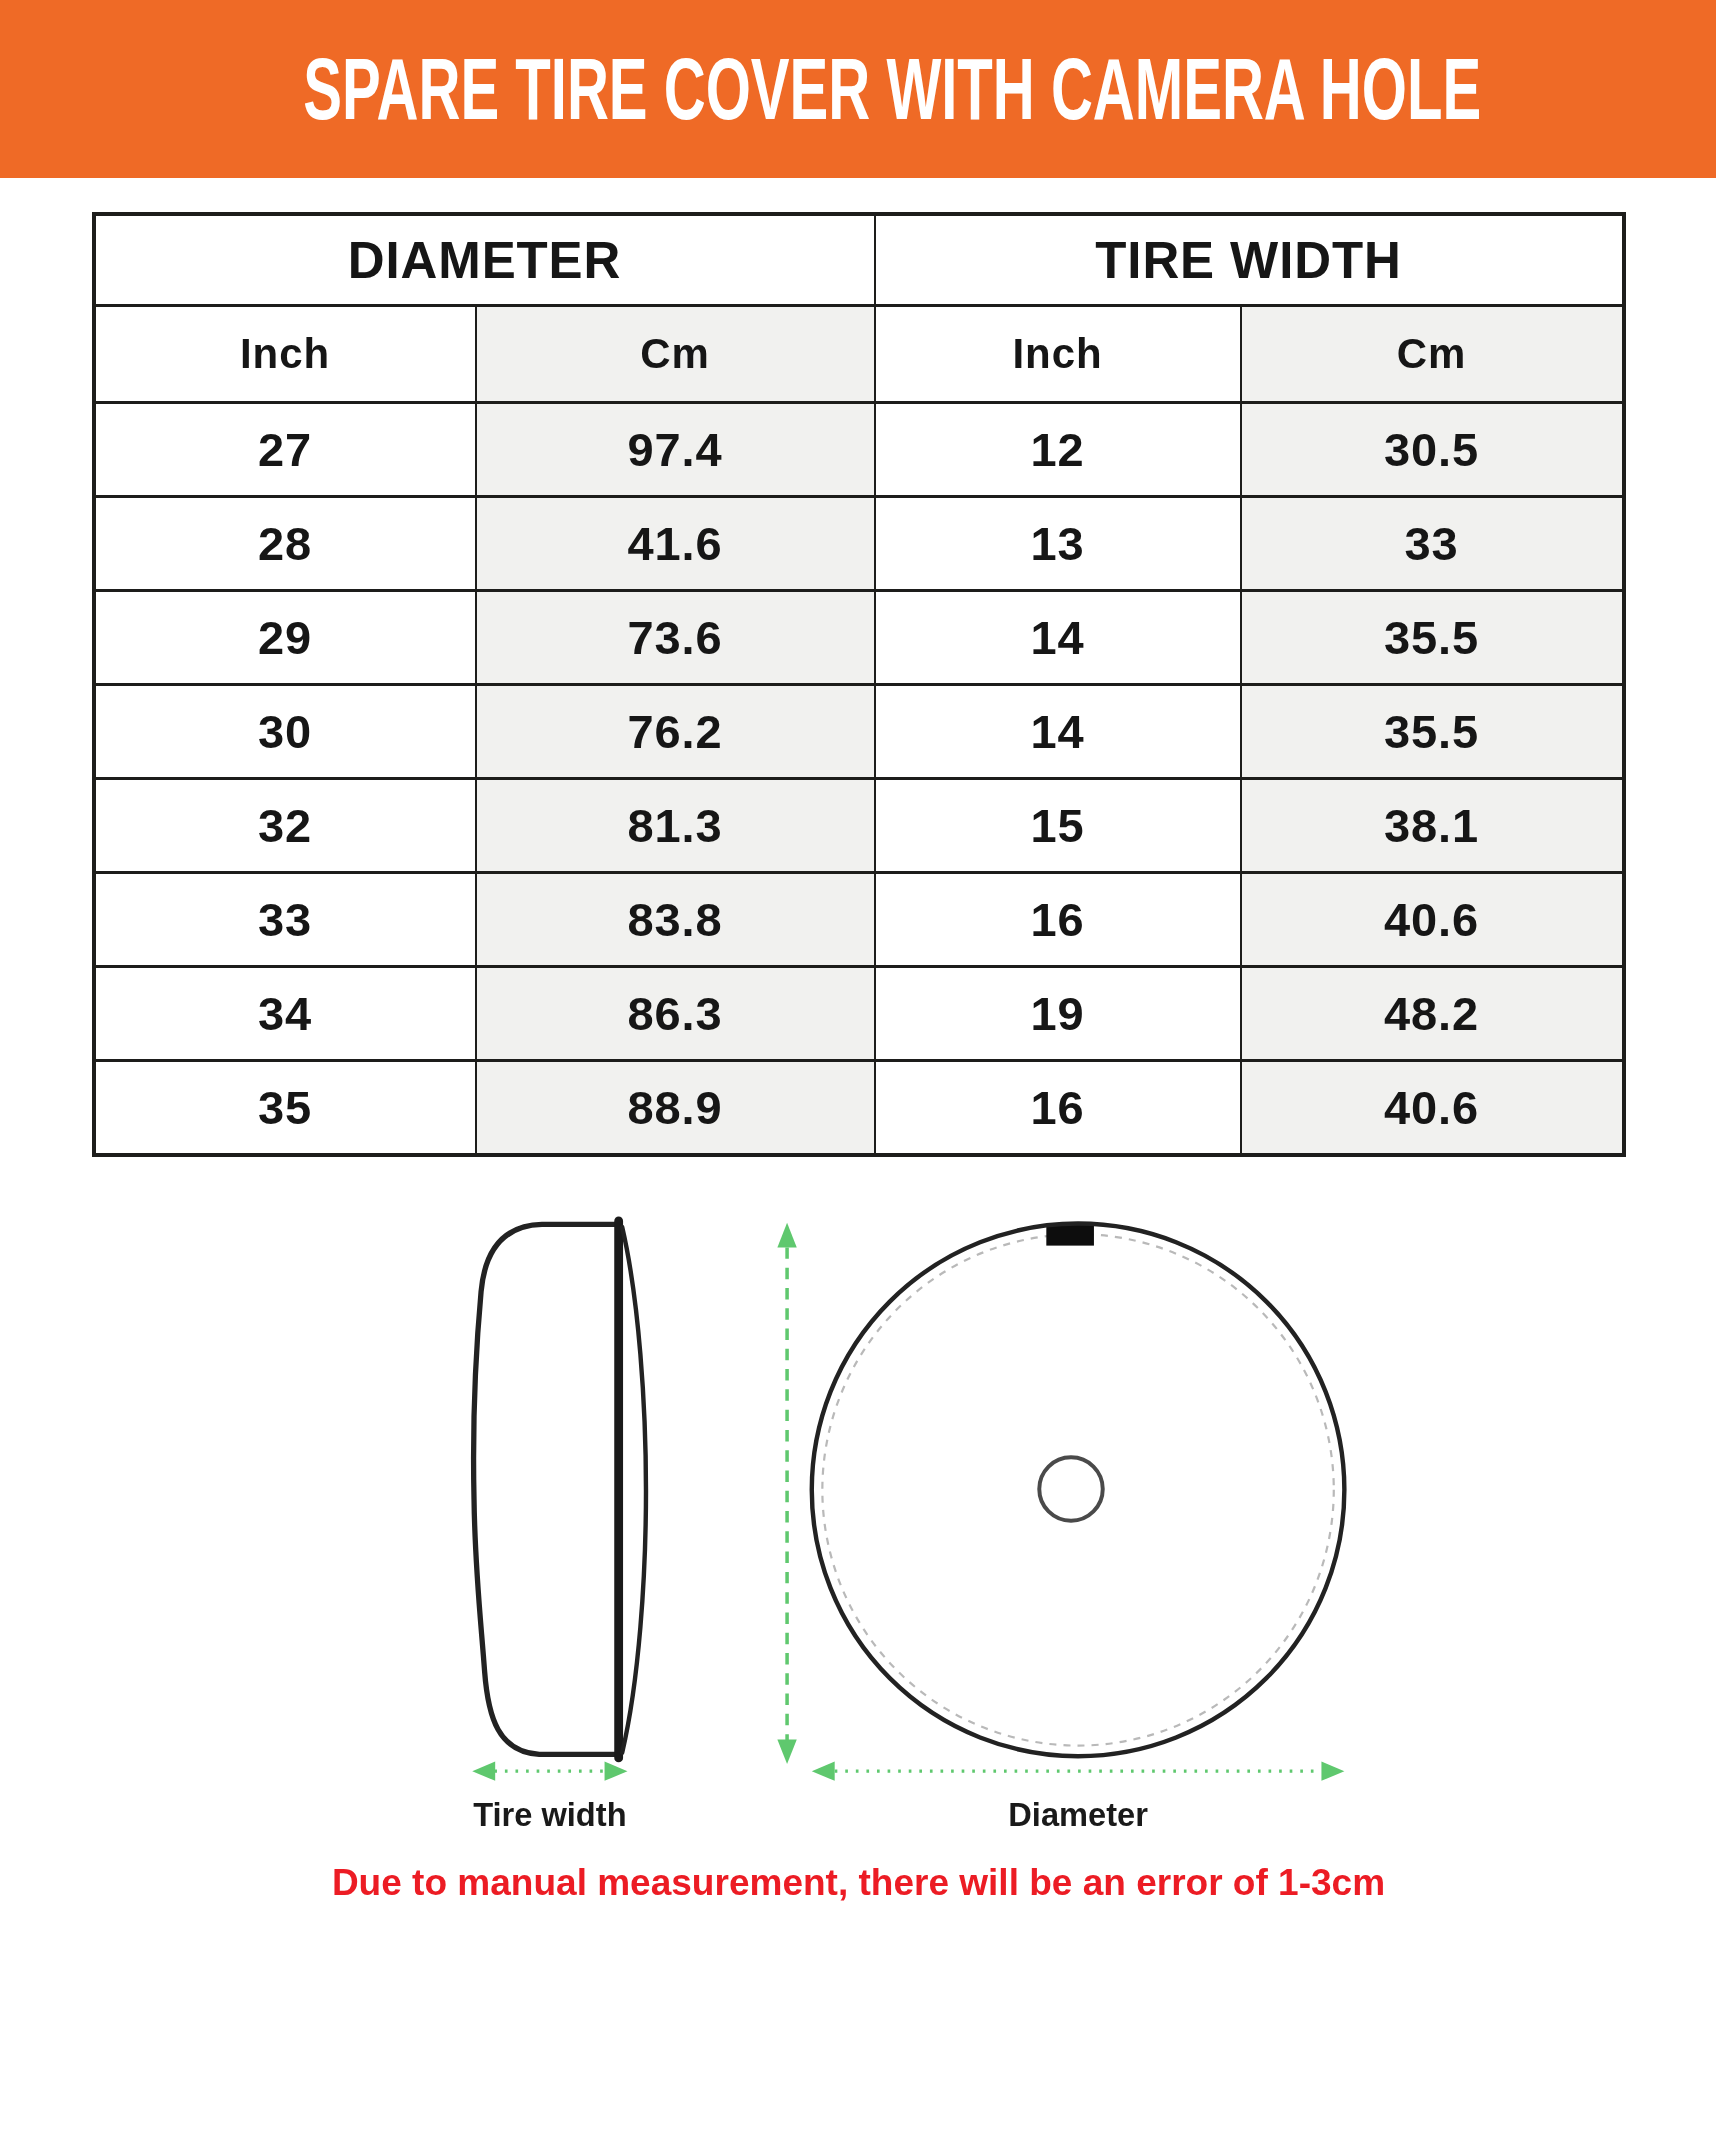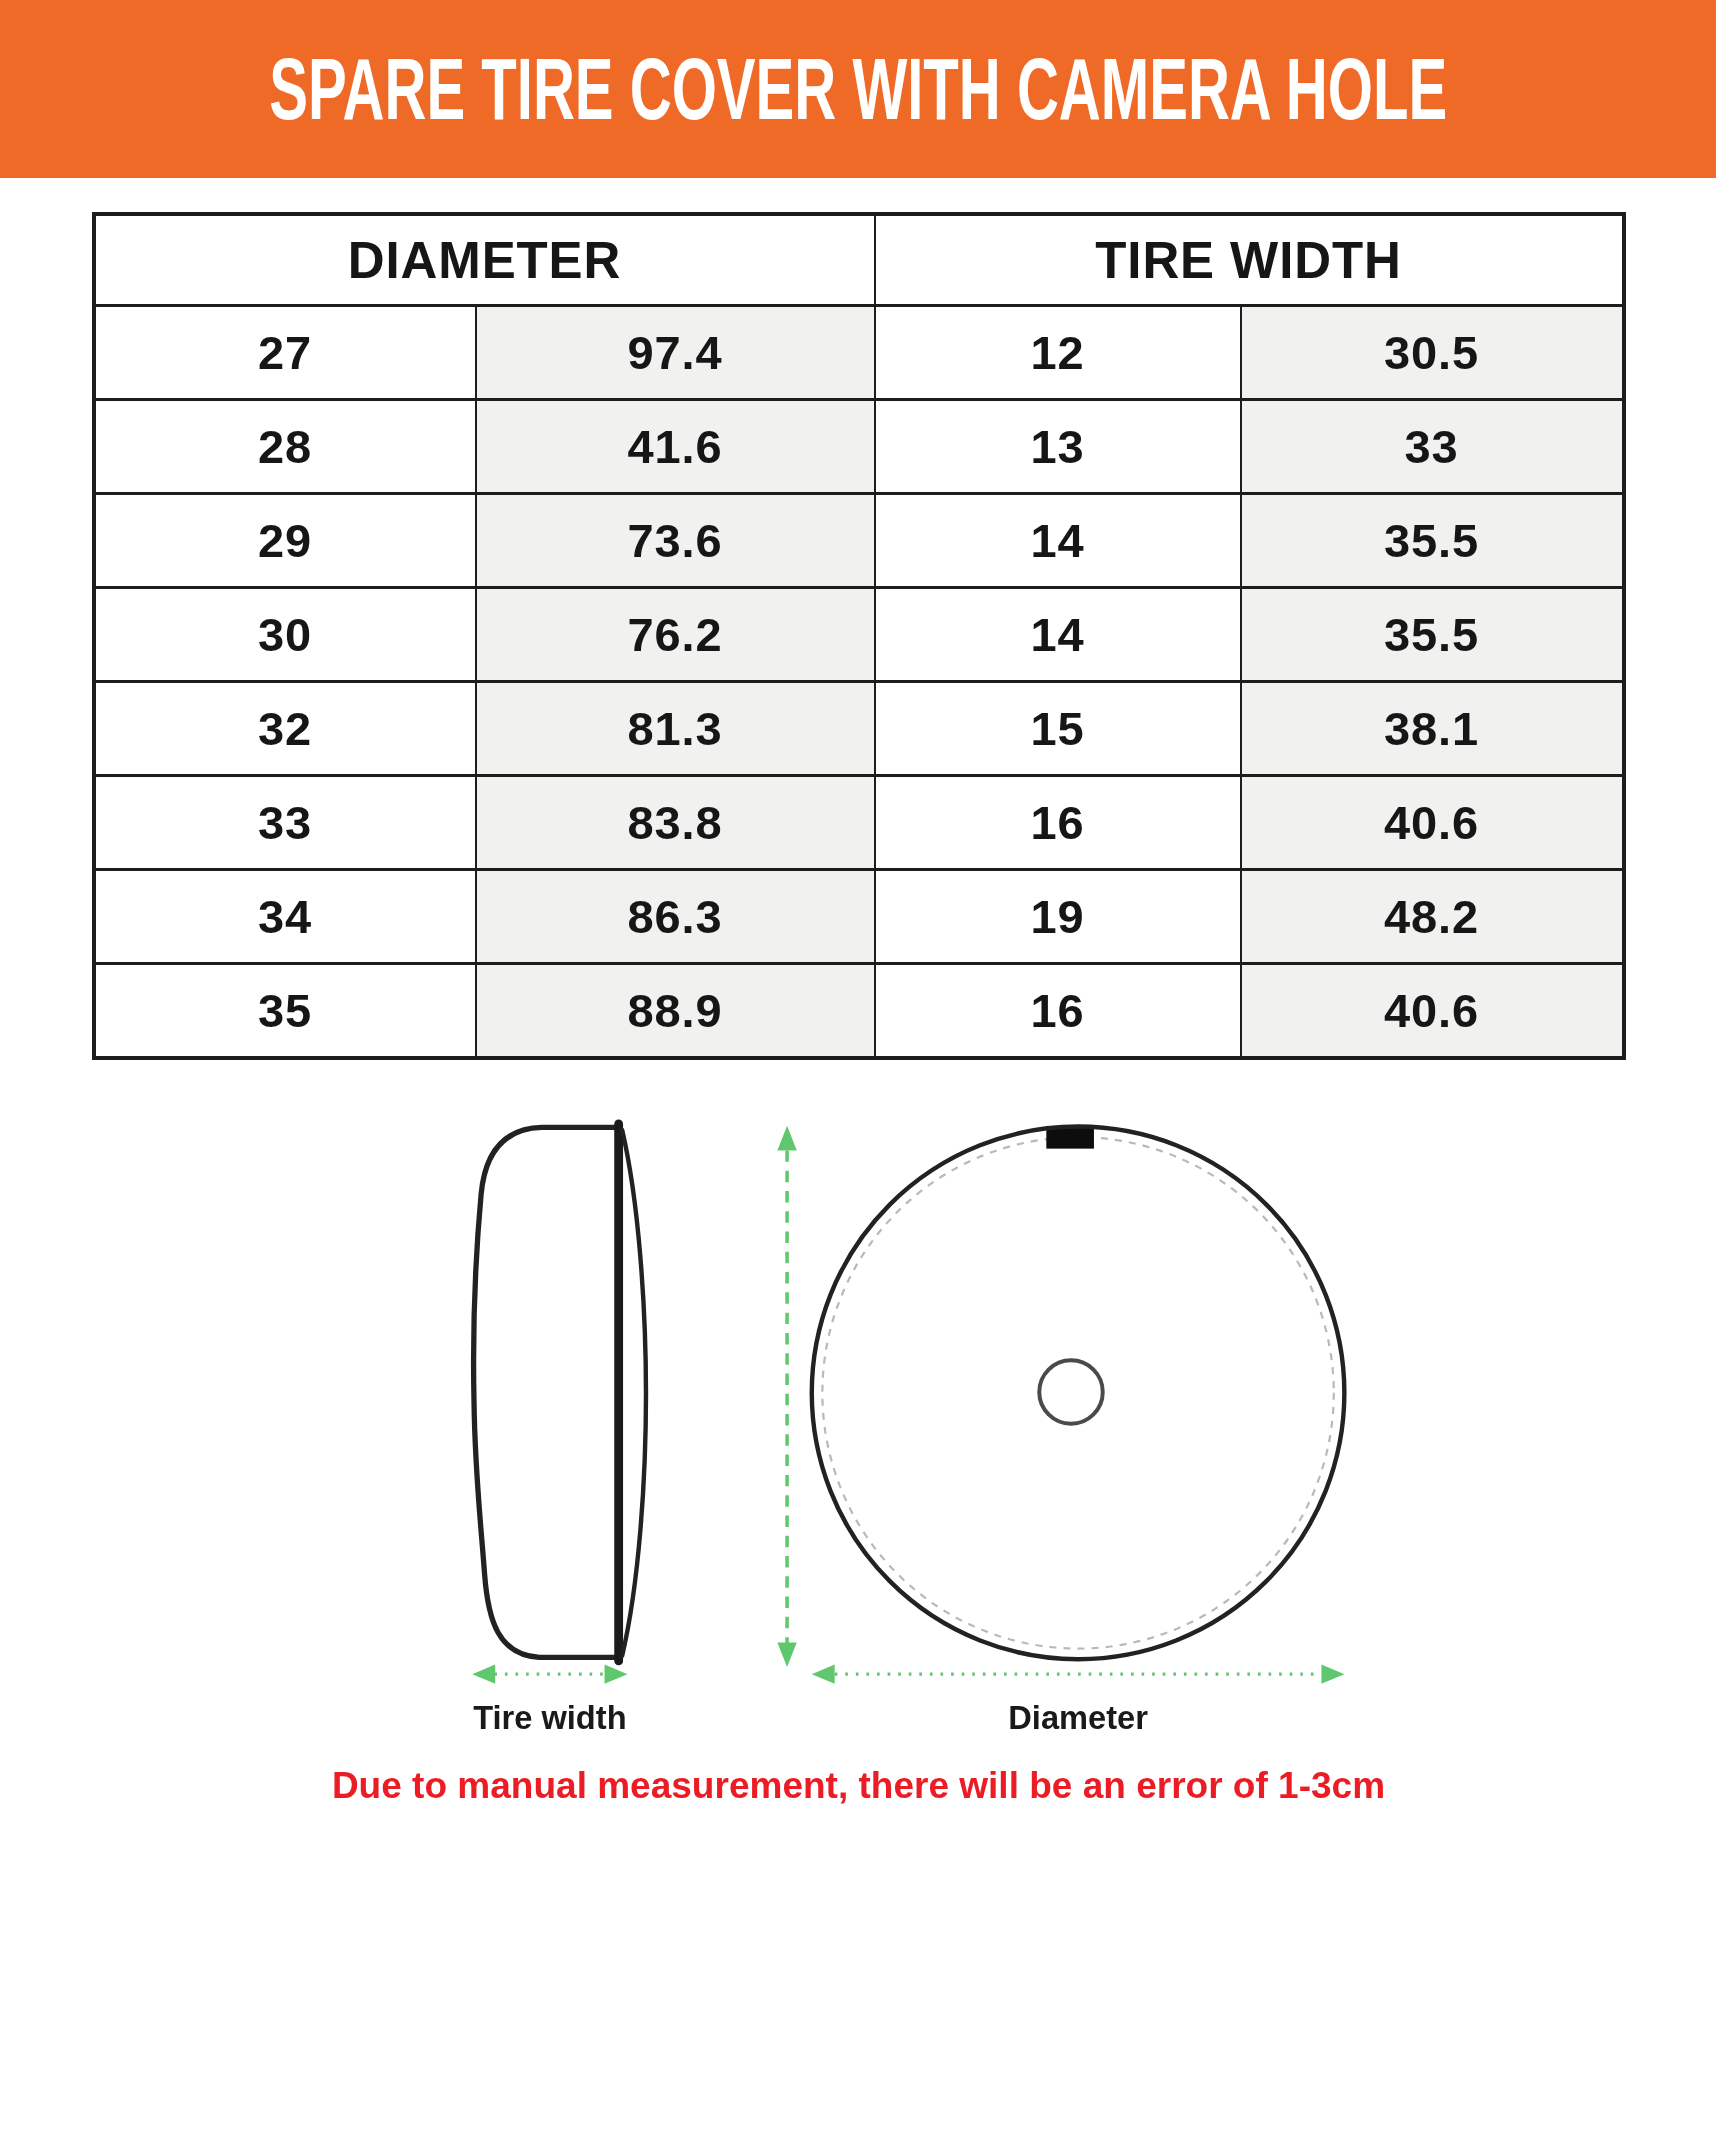--- a/index.html
+++ b/index.html
@@ -4,21 +4,21 @@
 <style>
   html,body{margin:0;padding:0;}
   body{
     width:1717px;height:2149px;background:#ffffff;
     font-family:"Liberation Sans","DejaVu Sans",sans-serif;
     color:#161616;overflow:hidden;
   }
   
   .banner{
     width:100%;height:178px;
-    display:flex;align-items:center;justify-content:center;
+    display:flex;align-items:center;justify-content:flex-start;
   }
   .banner-title{
     color:#ffffff;font-size:88px;font-weight:700;
     white-space:nowrap;display:inline-block;
     transform:scaleX(0.66);transform-origin:center;
     letter-spacing:0px;
   }
   
   table.size{
     border-collapse:collapse;table-layout:fixed;
@@ -51,20 +51,26 @@
   <colgroup>
     <col style="width:382px">
       <col style="width:399px">
       <col style="width:366px">
       <col style="width:383px">
   </colgroup>
   <thead>
     <tr class="groups">
       <th colspan="2">DIAMETER</th>
       <th colspan="2">TIRE WIDTH</th>
+    </tr>
+    <tr class="subs">
+      <th>Inch</th>
+      <th class="cm">Cm</th>
+      <th>Inch</th>
+      <th class="cm">Cm</th>
     </tr>
   </thead>
   <tbody>
       <tr>
         <td>27</td>
         <td class="cm">97.4</td>
         <td>12</td>
         <td class="cm">30.5</td>
       </tr>
       <tr>

